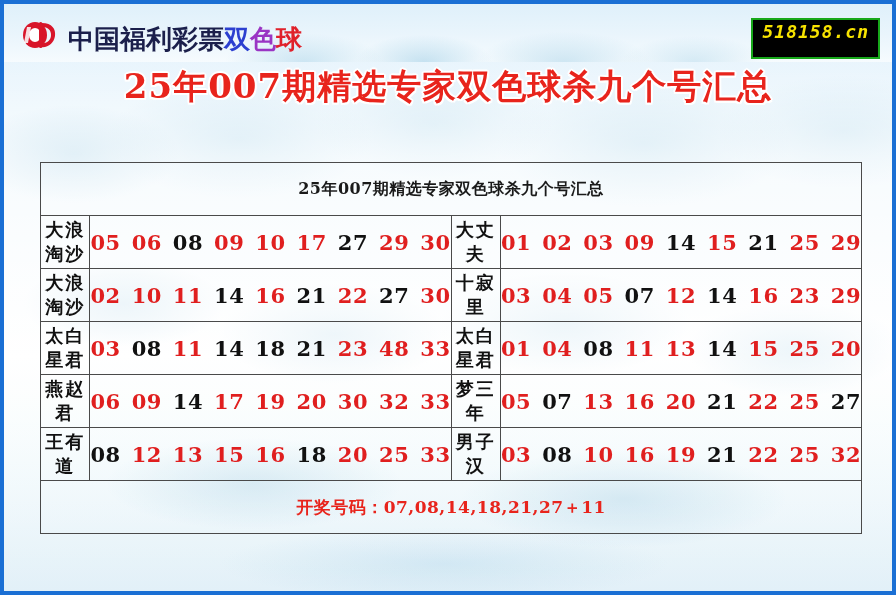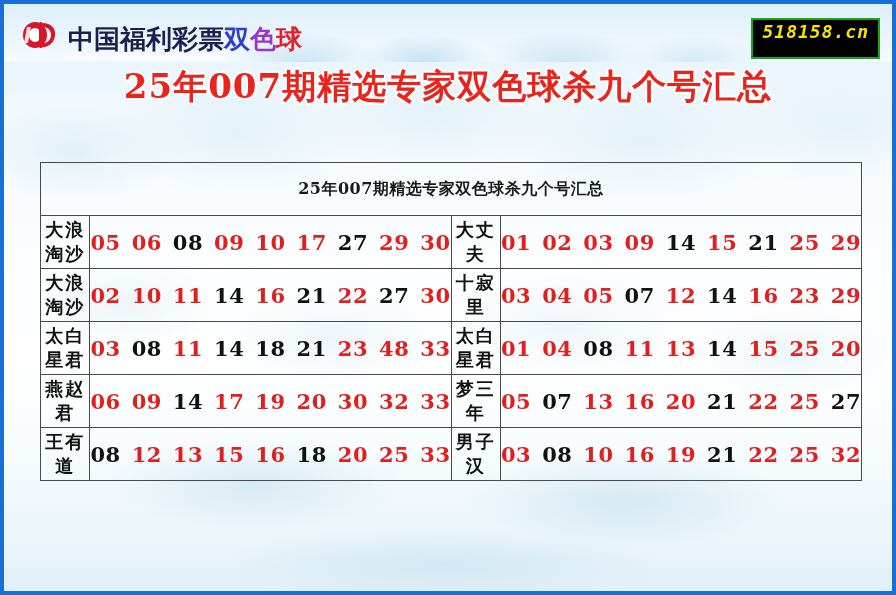--- a/index.html
+++ b/index.html
@@ -303,17 +303,20 @@
                 <span class="n-red">10</span>
                 <span class="n-red">16</span>
                 <span class="n-red">19</span>
                 <span class="n-blk">21</span>
                 <span class="n-red">22</span>
                 <span class="n-red">25</span>
                 <span class="n-red">32</span>
               </div>
             </td>
         </tr>
+        <tr>
+          <td class="footer-cell" colspan="4">开奖号码：07,08,14,18,21,27＋11</td>
+        </tr>
       </tbody>
     </table>
   </div>
 
 </div>
 
 </body></html>

